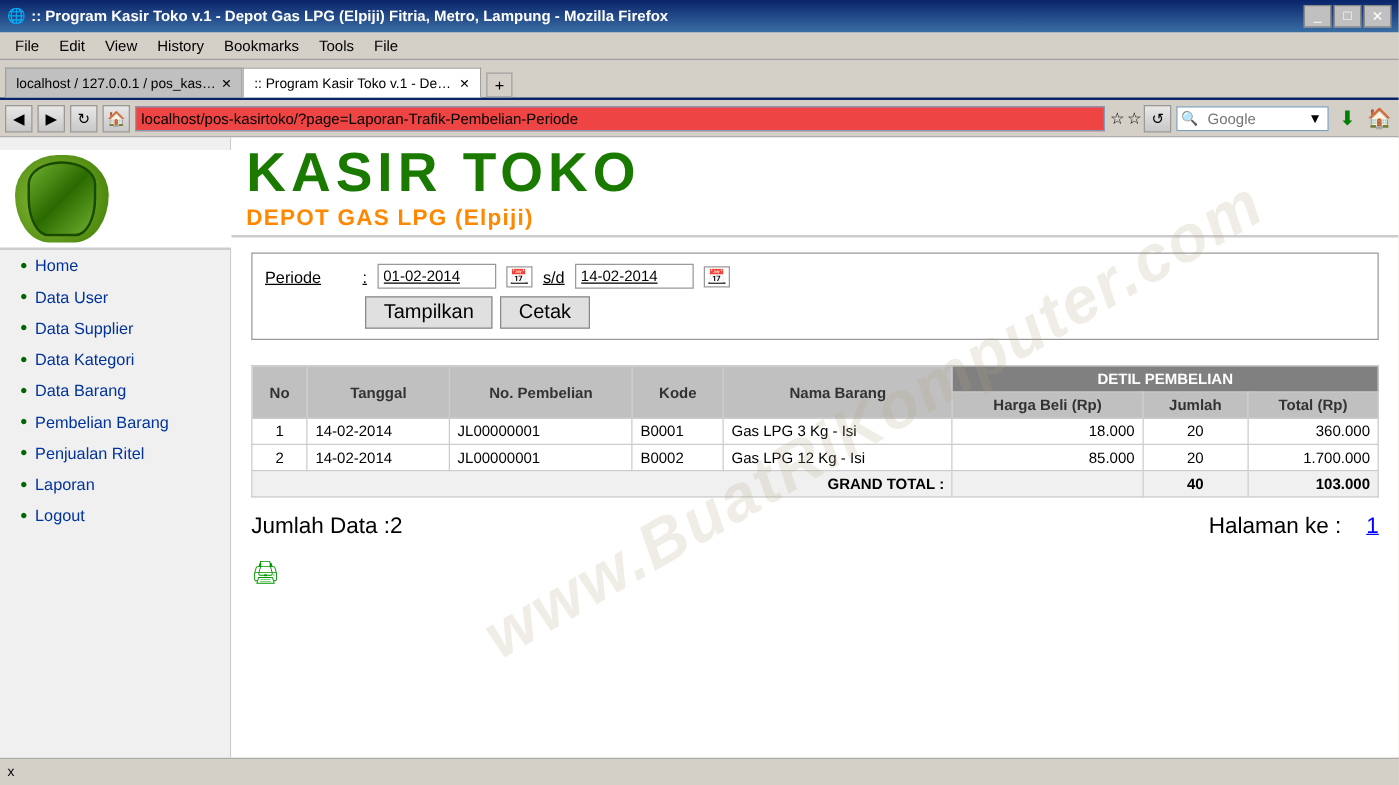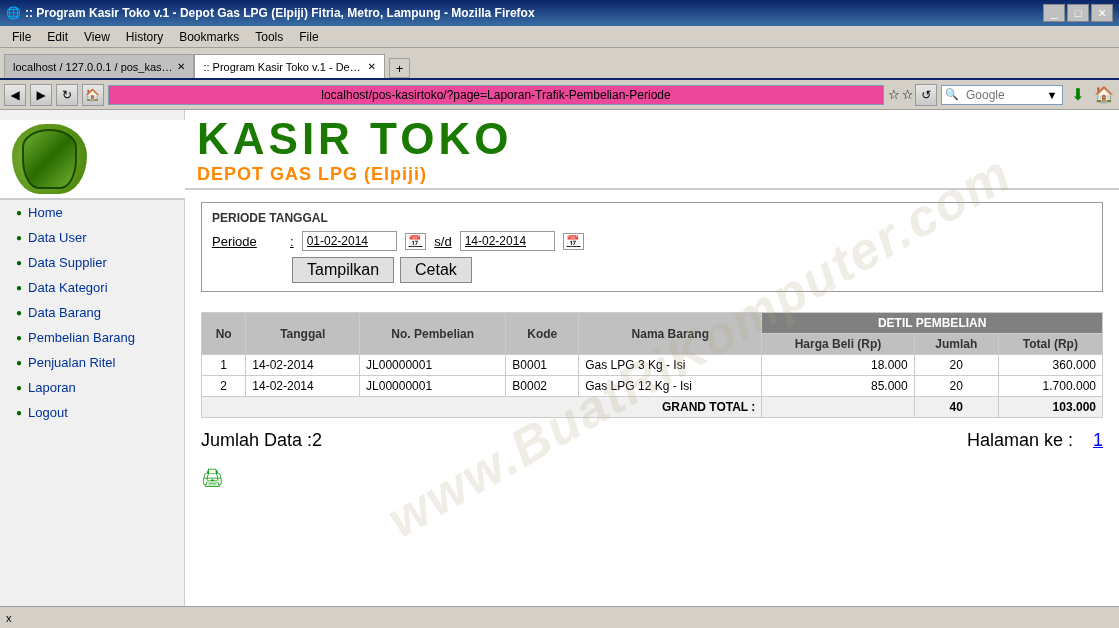--- a/index.html
+++ b/index.html
@@ -64,21 +64,21 @@
       gap: 4px;
       border-bottom: 1px solid #a0a0a0;
     }
     .nav-btn {
       width: 22px; height: 22px; background: linear-gradient(to bottom, #e8e8e8, #c8c8c8);
       border: 1px solid #999; font-size: 12px;
       display: flex; align-items: center; justify-content: center; cursor: pointer;
     }
     .address-input {
       flex: 1; height: 20px; border: 1px solid #7f9db9;
-      padding: 1px 4px; font-size: 12px; background: #ec4899; text-align: center;
+      padding: 1px 4px; font-size: 12px; background: #ef4444;
     }
     .search-box {
       display: flex; align-items: center;
       border: 1px solid #7f9db9; background: white; height: 20px;
     }
     .search-input { border: none; outline: none; padding: 1px 4px; font-size: 12px; width: 80px; }
     .search-icon-btn { width: 20px; height: 18px; background: none; border: none; cursor: pointer; font-size: 11px; }
     .addr-icon-btn { width: 22px; height: 22px; display: flex; align-items: center; justify-content: center; font-size: 14px; cursor: pointer; }
 
     
@@ -359,21 +359,20 @@
         </div>
       </div>
 
       <div class="content-wrapper" style="position:relative;">
         
         <div class="watermark">www.BuatRiKomputer.com</div>
 
 
         
         <div class="period-box">
-          <div class="period-box-title">PERIODE TANGGAL</div>
           <div class="period-row">
             <span class="period-label">Periode</span>
             <span class="period-colon">:</span>
             <input class="date-input" type="text" value="01-02-2014" style="">
             <button class="cal-btn">📅</button>
             <span class="sd-label">s/d</span>
             <input class="date-input" type="text" value="14-02-2014" style="">
             <button class="cal-btn">📅</button>
           </div>
           <div class="btn-row">

